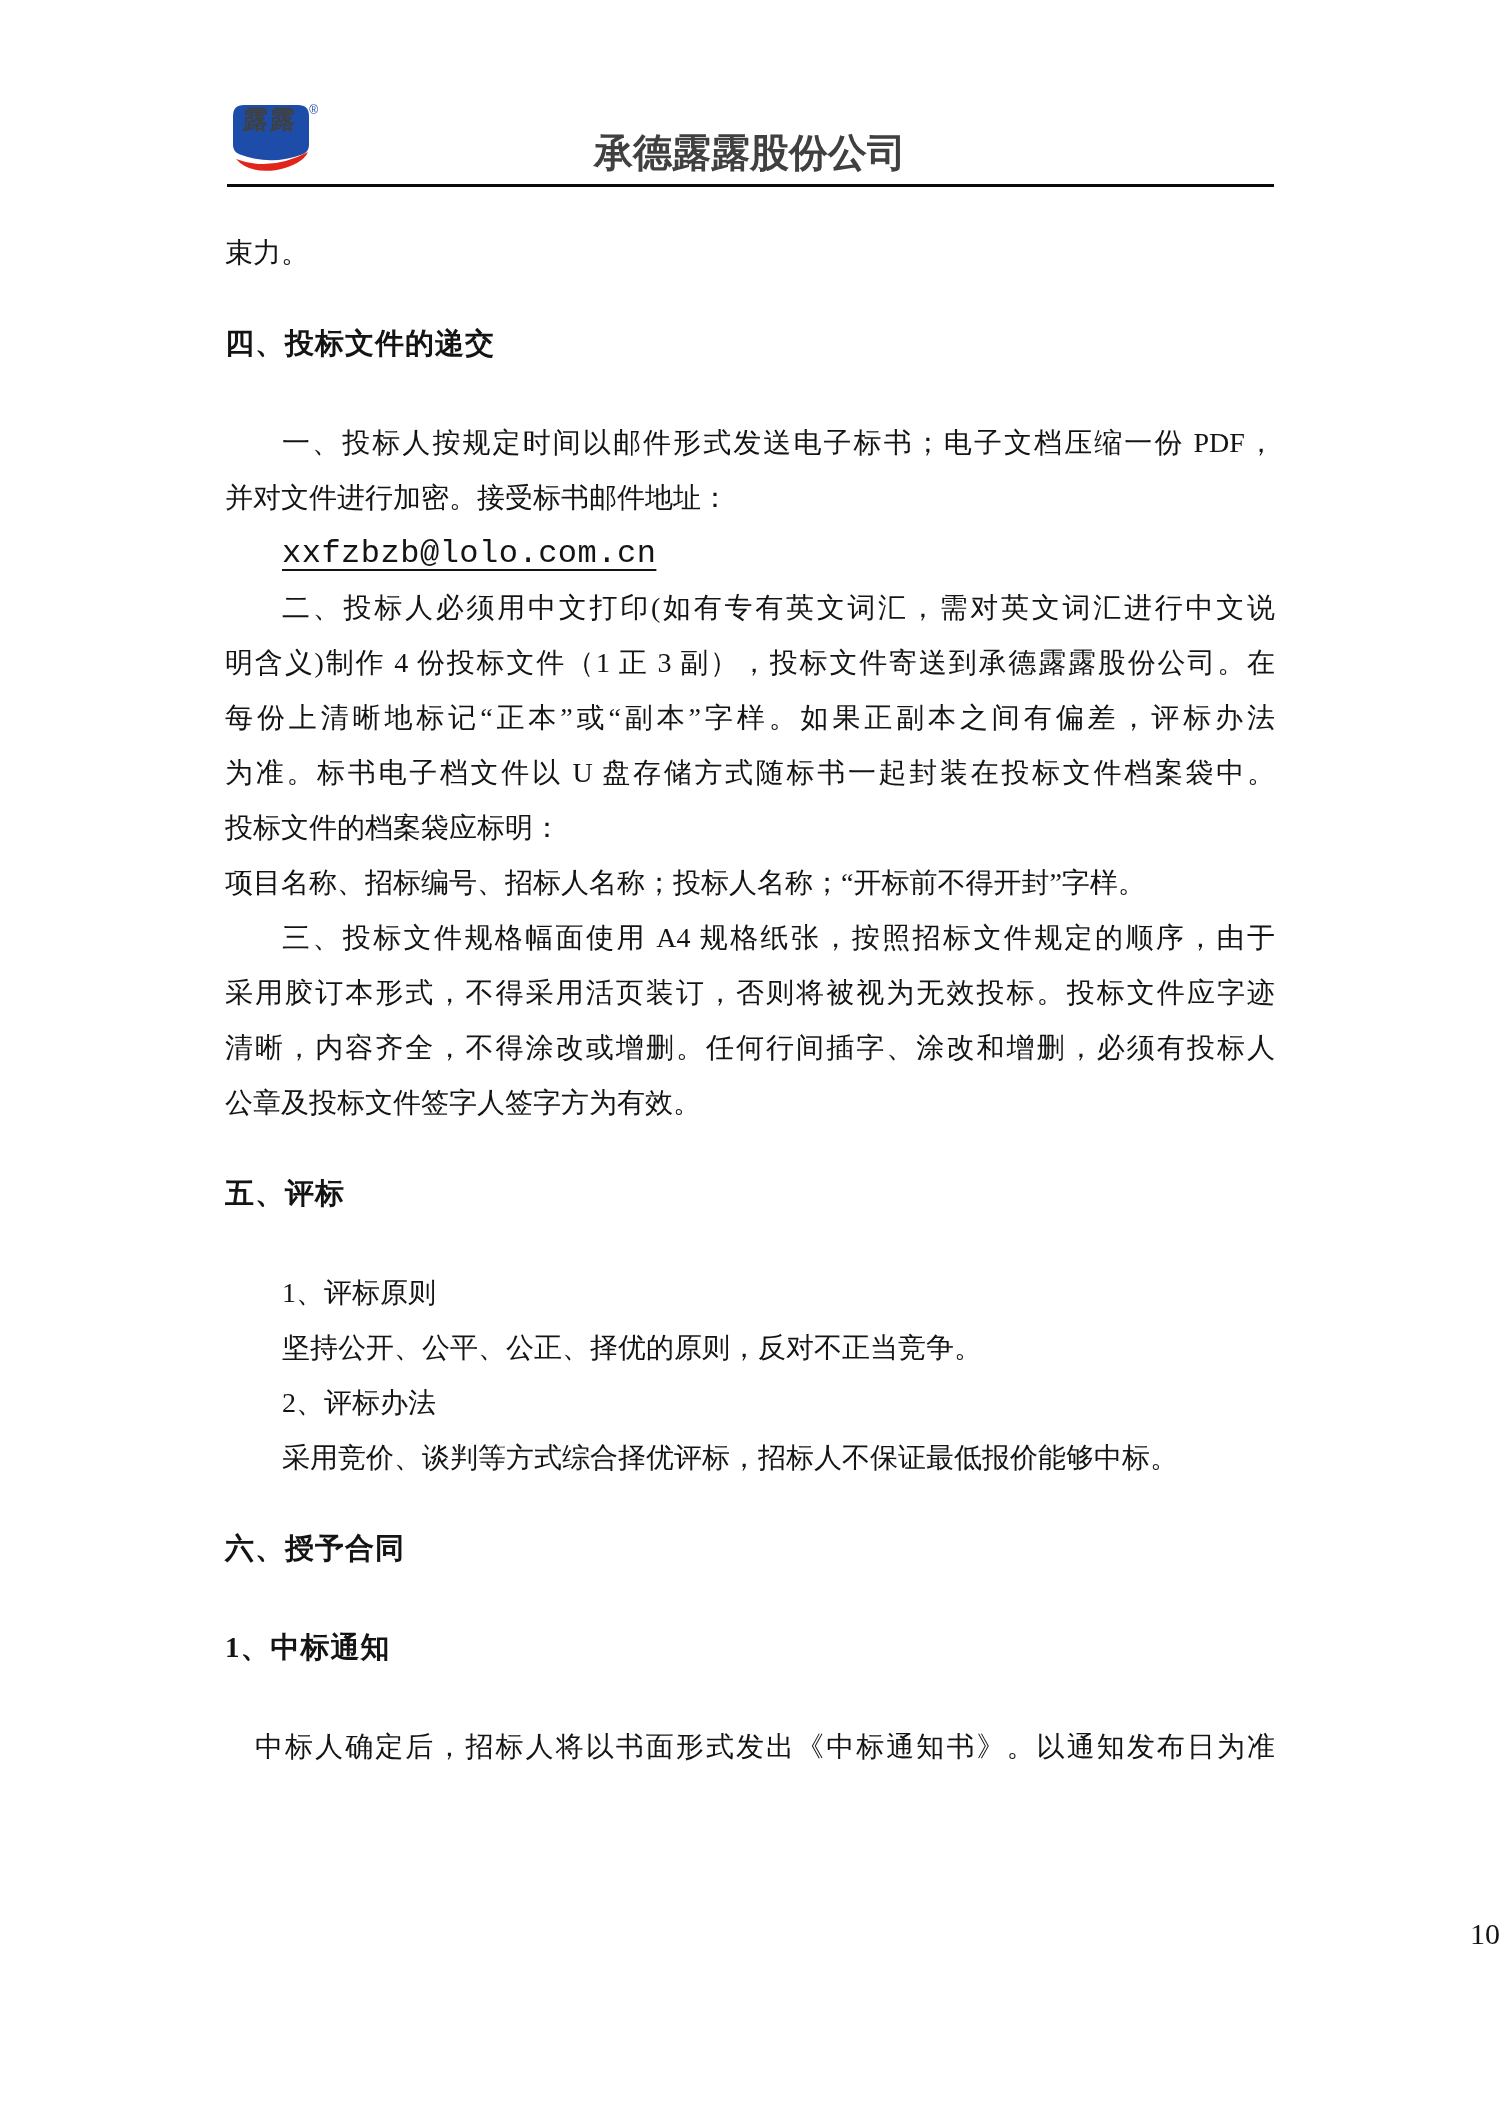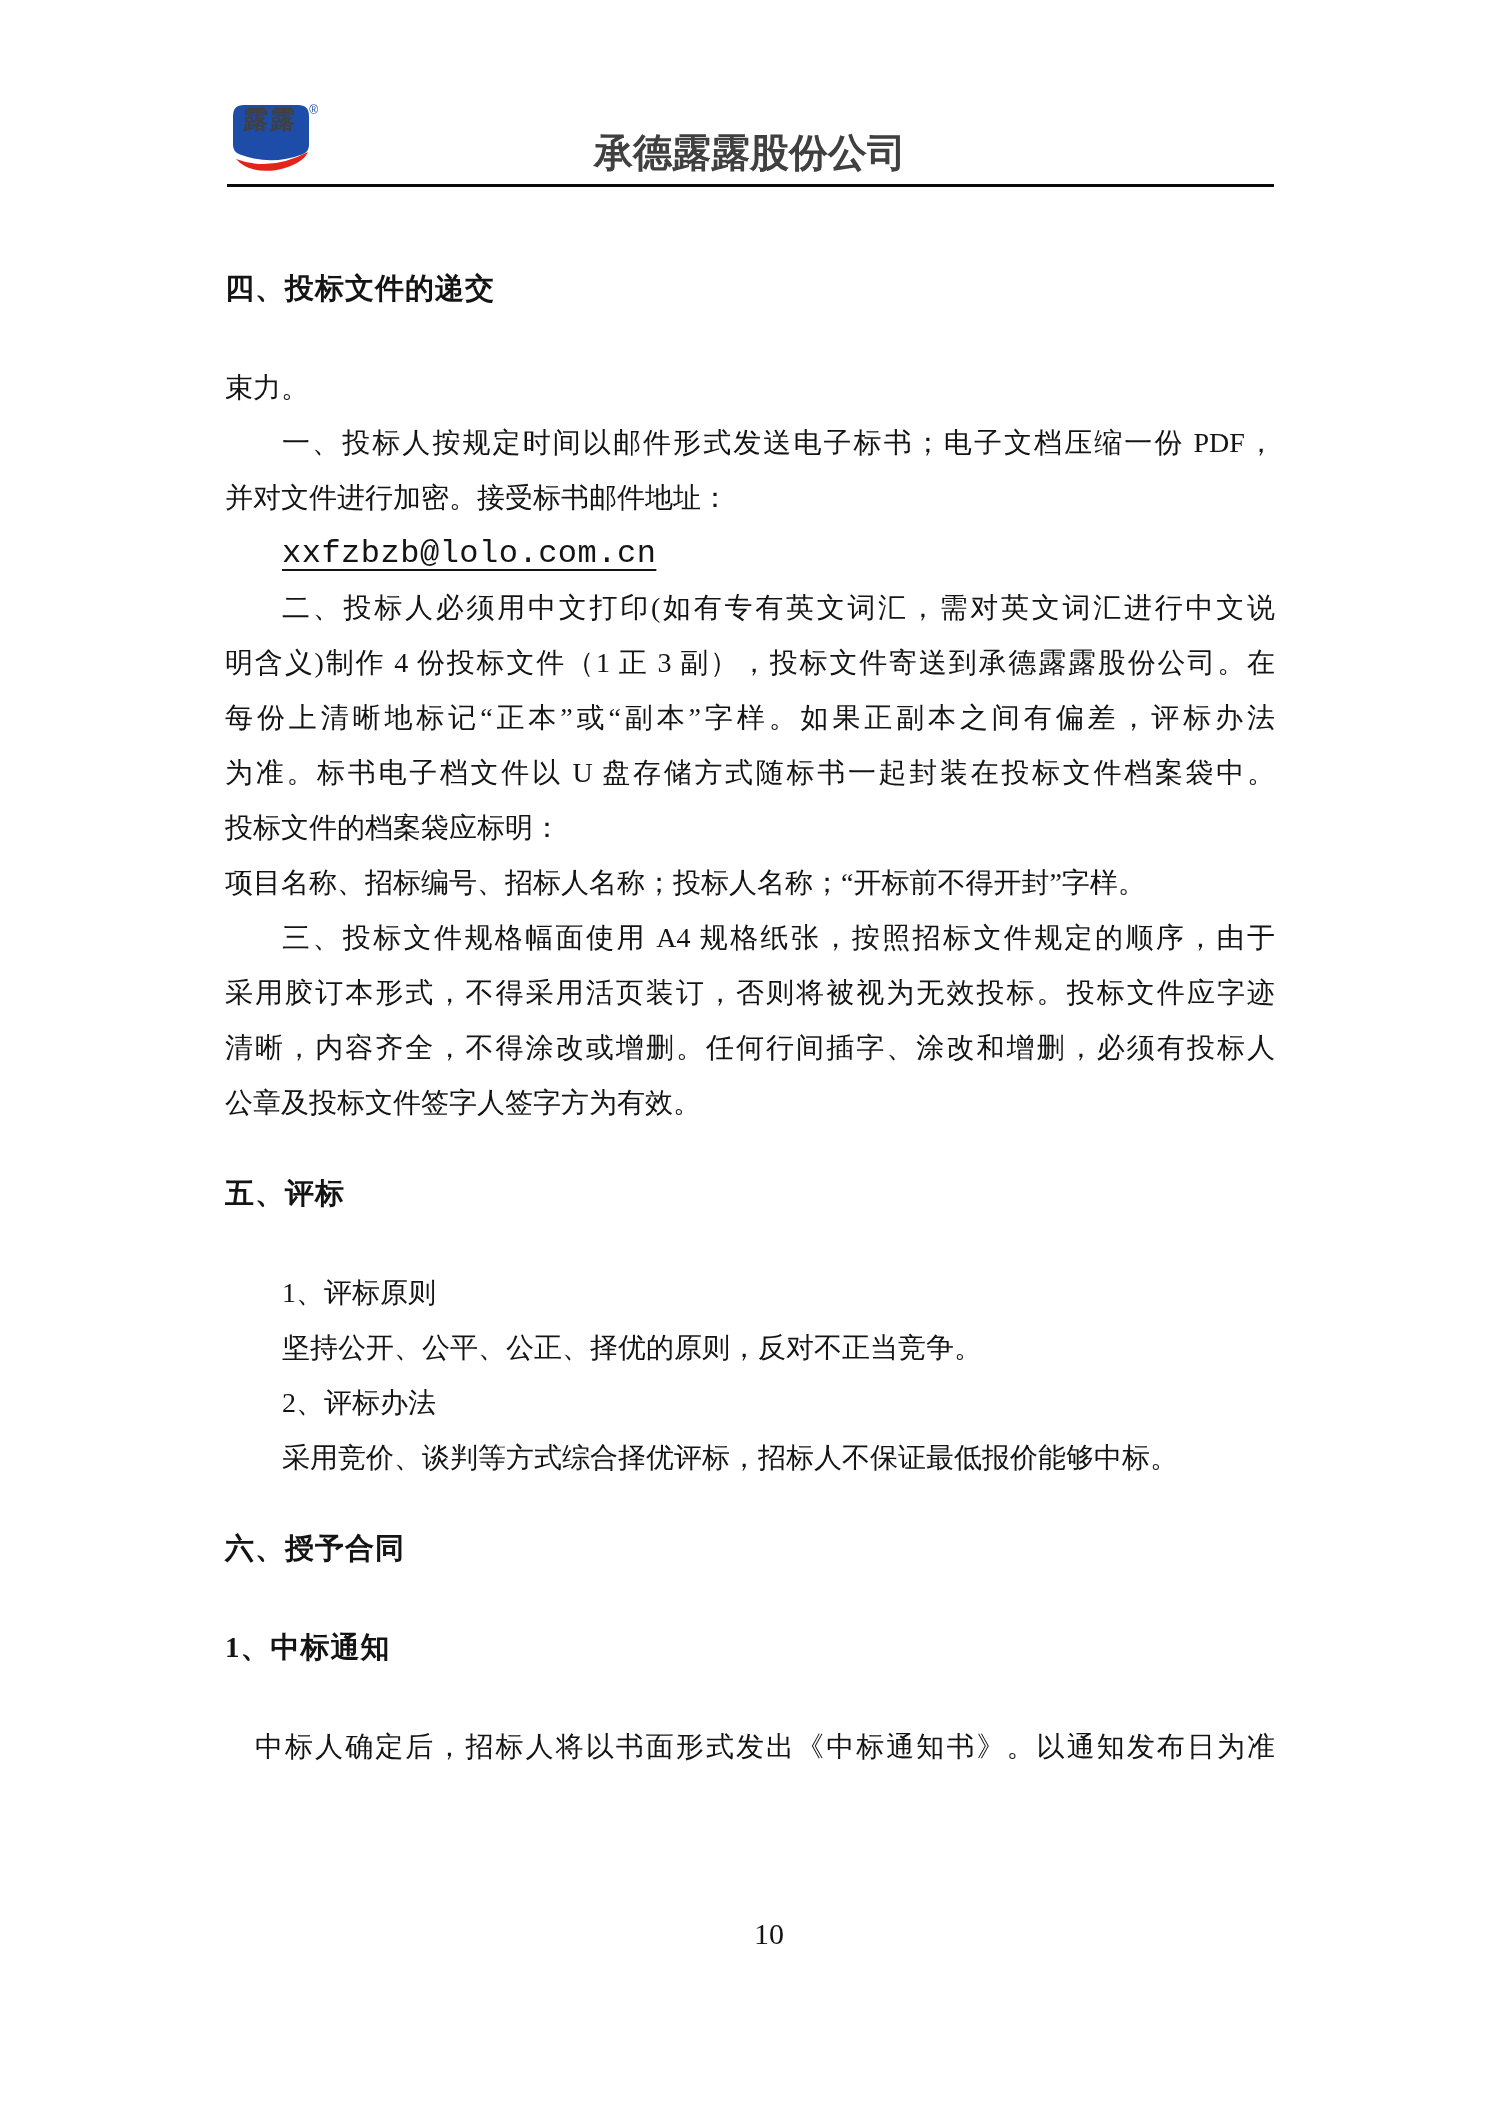--- a/index.html
+++ b/index.html
@@ -65,21 +65,21 @@
     font-family:"Liberation Mono", monospace;
     font-size:32px; letter-spacing:0.5px;
     text-decoration:underline;
     text-decoration-thickness:2px;
     text-underline-offset:7px;
   }
 
   
   .doc-footer {
     position:absolute; top:1917px; left:0; right:0;
-    text-align:center;
+    text-align:right;
     margin-left:38px;
   }
   .page-number { font-size:30px; color:#141414; }
 </style>
 </head>
 <body>
 
 <div class="page">
 
   <header class="doc-header">
@@ -89,22 +89,22 @@
         <path d="M6 56 Q40 69 78 49 Q73 61 47 67 Q19 71 6 56 Z" fill="#e1251b"></path>
       </svg>
       <span class="logo-text">露露</span>
       <span class="logo-reg">®</span>
     </div>
     <div class="company-name">承德露露股份公司</div>
     <div class="header-rule"></div>
   </header>
 
   <main class="doc-body" id="doc-body">
+      <div class="blk line">束力。</div>
       <div class="blk heading">四、投标文件的递交</div>
-      <div class="blk line">束力。</div>
       <div class="blk line fill indent-2">一、投标人按规定时间以邮件形式发送电子标书；电子文档压缩一份 PDF，</div>
       <div class="blk line">并对文件进行加密。接受标书邮件地址：</div>
       <div class="blk line indent-2"><span class="email">xxfzbzb@lolo.com.cn</span></div>
       <div class="blk line fill indent-2">二、投标人必须用中文打印(如有专有英文词汇，需对英文词汇进行中文说</div>
       <div class="blk line fill">明含义)制作 4 份投标文件（1 正 3 副），投标文件寄送到承德露露股份公司。在</div>
       <div class="blk line fill">每份上清晰地标记“正本”或“副本”字样。如果正副本之间有偏差，评标办法</div>
       <div class="blk line fill">为准。标书电子档文件以 U 盘存储方式随标书一起封装在投标文件档案袋中。</div>
       <div class="blk line">投标文件的档案袋应标明：</div>
       <div class="blk line">项目名称、招标编号、招标人名称；投标人名称；“开标前不得开封”字样。</div>
       <div class="blk line fill indent-2">三、投标文件规格幅面使用 A4 规格纸张，按照招标文件规定的顺序，由于</div>

